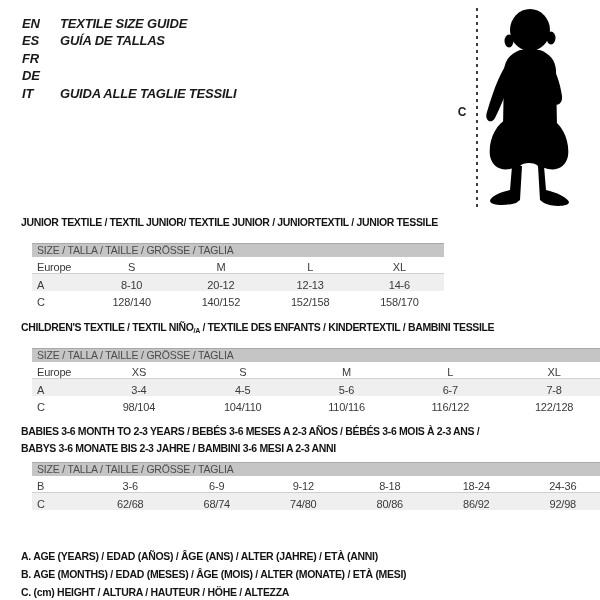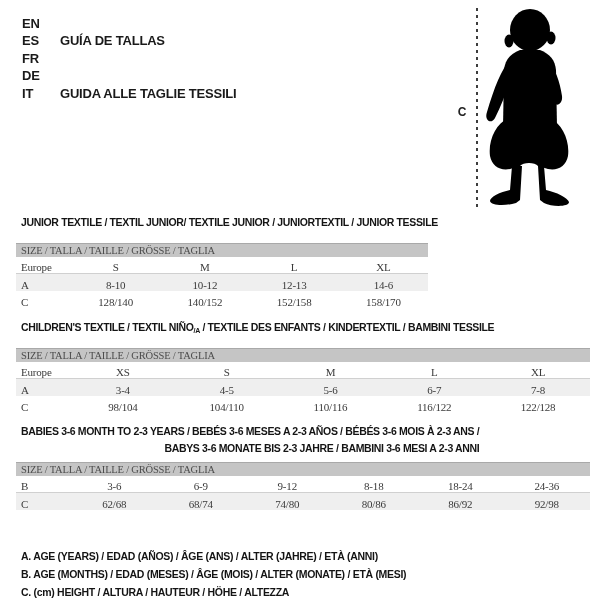--- a/index.html
+++ b/index.html
@@ -1,41 +1,41 @@
 <!DOCTYPE html>
 <html><head>
 <meta charset="utf-8">
 <style>
   html,body{margin:0;padding:0;background:#fff;}
   .stage{
     position:relative;width:600px;height:600px;background:#ffffff;overflow:hidden;
     font-family:"Liberation Sans", sans-serif;color:#1a1a1a;
   }
   
-  .lang-list{position:absolute;left:22px;top:15px;}
+  .lang-list{position:absolute;left:22px;top:15px;font-style:italic;}
   .lang-row{display:flex;line-height:17.4px;white-space:nowrap;}
   .lang-code{width:38px;font-size:13px;font-weight:700;letter-spacing:-0.2px;}
   .lang-title{font-size:13px;font-weight:700;letter-spacing:-0.2px;}
   
   .dotline{
     position:absolute;left:476px;top:8px;width:2px;height:201px;
     background-image:repeating-linear-gradient(to bottom,#3d3d3d 0 3px,transparent 3px 7px);
   }
   .cmark{position:absolute;left:453px;top:105px;width:18px;text-align:center;
     font-size:12px;font-weight:700;color:#222;}
   .baby{position:absolute;left:480px;top:8px;width:102px;height:200px;}
   
   .heading{position:absolute;left:21px;font-size:10.5px;font-weight:700;
     letter-spacing:-0.35px;color:#141414;white-space:nowrap;}
   .h1{top:216px;}
   .h2{top:321px;}
-  .h3{top:423px;line-height:17px;text-align:right;}
+  .h3{top:423px;line-height:17px;}
   .sub{font-size:7px;vertical-align:-2px;}
   
-  .table{position:absolute;left:16px;font-family:Liberation Serif, serif;}
+  .table{position:absolute;left:32px;}
   .t1{top:243px;width:412px;}
   .t2{top:348px;width:574px;}
   .t3{top:462px;width:574px;}
   .bar{height:13px;line-height:13px;background:#c5c5c5;border-top:1px solid #a9a9a9;
     font-size:10.5px;color:#4c4c4c;padding-left:5px;letter-spacing:-0.2px;white-space:nowrap;}
   .trow{display:flex;align-items:flex-end;height:17px;font-size:11px;color:#3a3a3a;
     letter-spacing:-0.2px;}
   .trow.ruled{height:16px;border-bottom:1px solid #d0d0d0;}
   .trow.alt{background:#efefef;}
   .lbl{width:55px;padding-left:5px;box-sizing:border-box;}
@@ -46,20 +46,21 @@
     color:#141414;white-space:nowrap;}
 </style>
 </head>
 <body>
 
 <div class="stage">
 
   <div class="lang-list">
     <div class="lang-row">
       <span class="lang-code">EN</span>
+      <span class="lang-title">TEXTILE SIZE GUIDE</span>
     </div>
     <div class="lang-row">
       <span class="lang-code">ES</span>
       <span class="lang-title">GUÍA DE TALLAS</span>
     </div>
     <div class="lang-row">
       <span class="lang-code">FR</span>
     </div>
     <div class="lang-row">
       <span class="lang-code">DE</span>
@@ -92,21 +93,21 @@
     <div class="trow ruled">
       <span class="lbl">Europe</span>
       <span class="cell">S</span>
       <span class="cell">M</span>
       <span class="cell">L</span>
       <span class="cell">XL</span>
     </div>
     <div class="trow alt">
       <span class="lbl">A</span>
       <span class="cell">8-10</span>
-      <span class="cell">10-12</span>
+      <span class="cell">20-12</span>
       <span class="cell">12-13</span>
       <span class="cell">14-6</span>
     </div>
     <div class="trow">
       <span class="lbl">C</span>
       <span class="cell">128/140</span>
       <span class="cell">140/152</span>
       <span class="cell">152/158</span>
       <span class="cell">158/170</span>
     </div>

